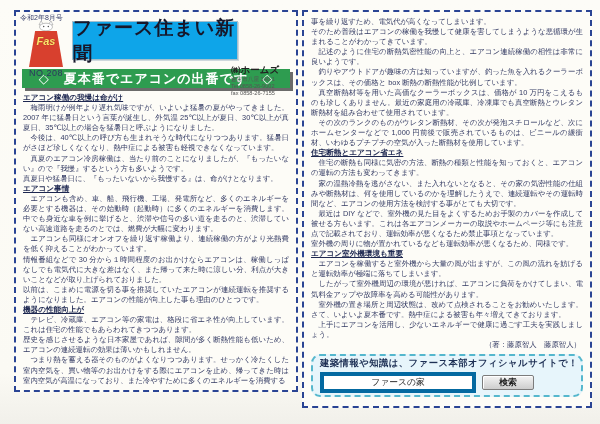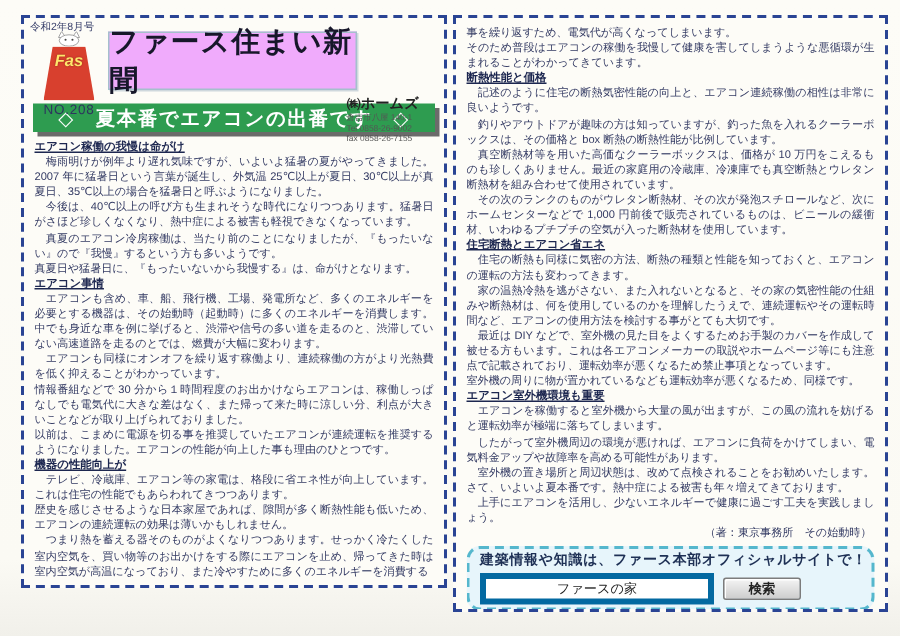--- a/index.html
+++ b/index.html
@@ -31,21 +31,21 @@
     width:34px;height:36px;margin:0 auto;
     background:#d8402e;
     clip-path:polygon(18% 0,82% 0,100% 100%,0% 100%);
     color:#ffe66b;font-weight:bold;font-style:italic;
     font-size:11px;line-height:20px;text-align:center;
     text-shadow:0 0 1px #7a1b10;
   }
   .issue-no{font-size:9px;color:#2e355e;letter-spacing:.5px;margin-top:1px;}
   .title-box{
     position:absolute;top:9px;left:56px;width:164px;height:37px;
-    background:#f0abfc;border:1px solid #a5bfcd;
+    background:#0ea5e9;border:1px solid #a5bfcd;
     display:flex;align-items:center;justify-content:center;
     box-shadow:1px 1px 0 #cfd8dd;
   }
   .title-box span{
     font-family:"DejaVu Serif","Liberation Serif",serif;
     font-weight:bold;font-size:19px;color:#17172a;letter-spacing:1px;
   }
   .company{position:absolute;top:7px;right:3px;width:62px;line-height:1.25;margin-top:45px;}
   .company .c-name{font-size:9.5px;font-weight:bold;color:#222;}
   .company .c-line{font-size:5.6px;color:#555;white-space:nowrap;}
@@ -138,36 +138,35 @@
       <p>　テレビ、冷蔵庫、エアコン等の家電は、格段に省エネ性が向上しています。これは住宅の性能でもあらわれてきつつあります。</p>
       <p>歴史を感じさせるような日本家屋であれば、隙間が多く断熱性能も低いため、エアコンの連続運転の効果は薄いかもしれません。</p>
       <p>　つまり熱を蓄える器そのものがよくなりつつあります。せっかく冷たくした室内空気を、買い物等のお出かけをする際にエアコンを止め、帰ってきた時は室内空気が高温になっており、また冷やすために多くのエネルギーを消費する</p>
     </div>
   </div>
 
   <div class="panel panel-right">
     <div class="col-body" style="padding:0;">
       <p>事を繰り返すため、電気代が高くなってしまいます。</p>
       <p>そのため普段はエアコンの稼働を我慢して健康を害してしまうような悪循環が生まれることがわかってきています。</p>
-      <h3>断熱性能と価格</h3>
       <p>　記述のように住宅の断熱気密性能の向上と、エアコン連続稼働の相性は非常に良いようです。</p>
       <p>　釣りやアウトドアが趣味の方は知っていますが、釣った魚を入れるクーラーボックスは、その価格と box 断熱の断熱性能が比例しています。</p>
       <p>　真空断熱材等を用いた高価なクーラーボックスは、価格が 10 万円をこえるものも珍しくありません。最近の家庭用の冷蔵庫、冷凍庫でも真空断熱とウレタン断熱材を組み合わせて使用されています。</p>
       <p>　その次のランクのものがウレタン断熱材、その次が発泡スチロールなど、次にホームセンターなどで 1,000 円前後で販売されているものは、ビニールの緩衝材、いわゆるプチプチの空気が入った断熱材を使用しています。</p>
       <h3>住宅断熱とエアコン省エネ</h3>
       <p>　住宅の断熱も同様に気密の方法、断熱の種類と性能を知っておくと、エアコンの運転の方法も変わってきます。</p>
       <p>　家の温熱冷熱を逃がさない、また入れないとなると、その家の気密性能の仕組みや断熱材は、何を使用しているのかを理解したうえで、連続運転やその運転時間など、エアコンの使用方法を検討する事がとても大切です。</p>
       <p>　最近は DIY などで、室外機の見た目をよくするためお手製のカバーを作成して被せる方もいます。これは各エアコンメーカーの取説やホームページ等にも注意点で記載されており、運転効率が悪くなるため禁止事項となっています。</p>
       <p>室外機の周りに物が置かれているなども運転効率が悪くなるため、同様です。</p>
       <h3>エアコン室外機環境も重要</h3>
       <p>　エアコンを稼働すると室外機から大量の風が出ますが、この風の流れを妨げると運転効率が極端に落ちてしまいます。</p>
       <p>　したがって室外機周辺の環境が悪ければ、エアコンに負荷をかけてしまい、電気料金アップや故障率を高める可能性があります。</p>
       <p>　室外機の置き場所と周辺状態は、改めて点検されることをお勧めいたします。さて、いよいよ夏本番です。熱中症による被害も年々増えてきております。</p>
       <p>　上手にエアコンを活用し、少ないエネルギーで健康に過ごす工夫を実践しましょう。</p>
-      <div class="byline">（著：東京事務所　その始動時）</div>
+      <div class="byline">（著：藤原智人　藤原智人）</div>
     </div>
 
     <div class="footer-banner">
       <svg width="32" height="30" viewBox="0 0 40 38">
         <polygon points="9,2 17,13 3,13" fill="#f2df9e" stroke="#8a7434" stroke-width="1"></polygon>
         <polygon points="33,2 37,13 24,13" fill="#f2df9e" stroke="#8a7434" stroke-width="1"></polygon>
         <ellipse cx="20" cy="22" rx="17" ry="14" fill="#f2df9e" stroke="#8a7434" stroke-width="1.2"></ellipse>
         <path d="M14 19 q1.5 2 0 4 M26 19 q1.5 2 0 4" stroke="#4a3c14" stroke-width="1.4" fill="none"></path>
         <path d="M17 27 q3 2.5 6 0" stroke="#4a3c14" stroke-width="1.2" fill="none"></path>
         <path d="M2 22 l8 1 M2 27 l8 -1 M38 22 l-8 1 M38 27 l-8 -1" stroke="#8a7434" stroke-width="0.8"></path>

